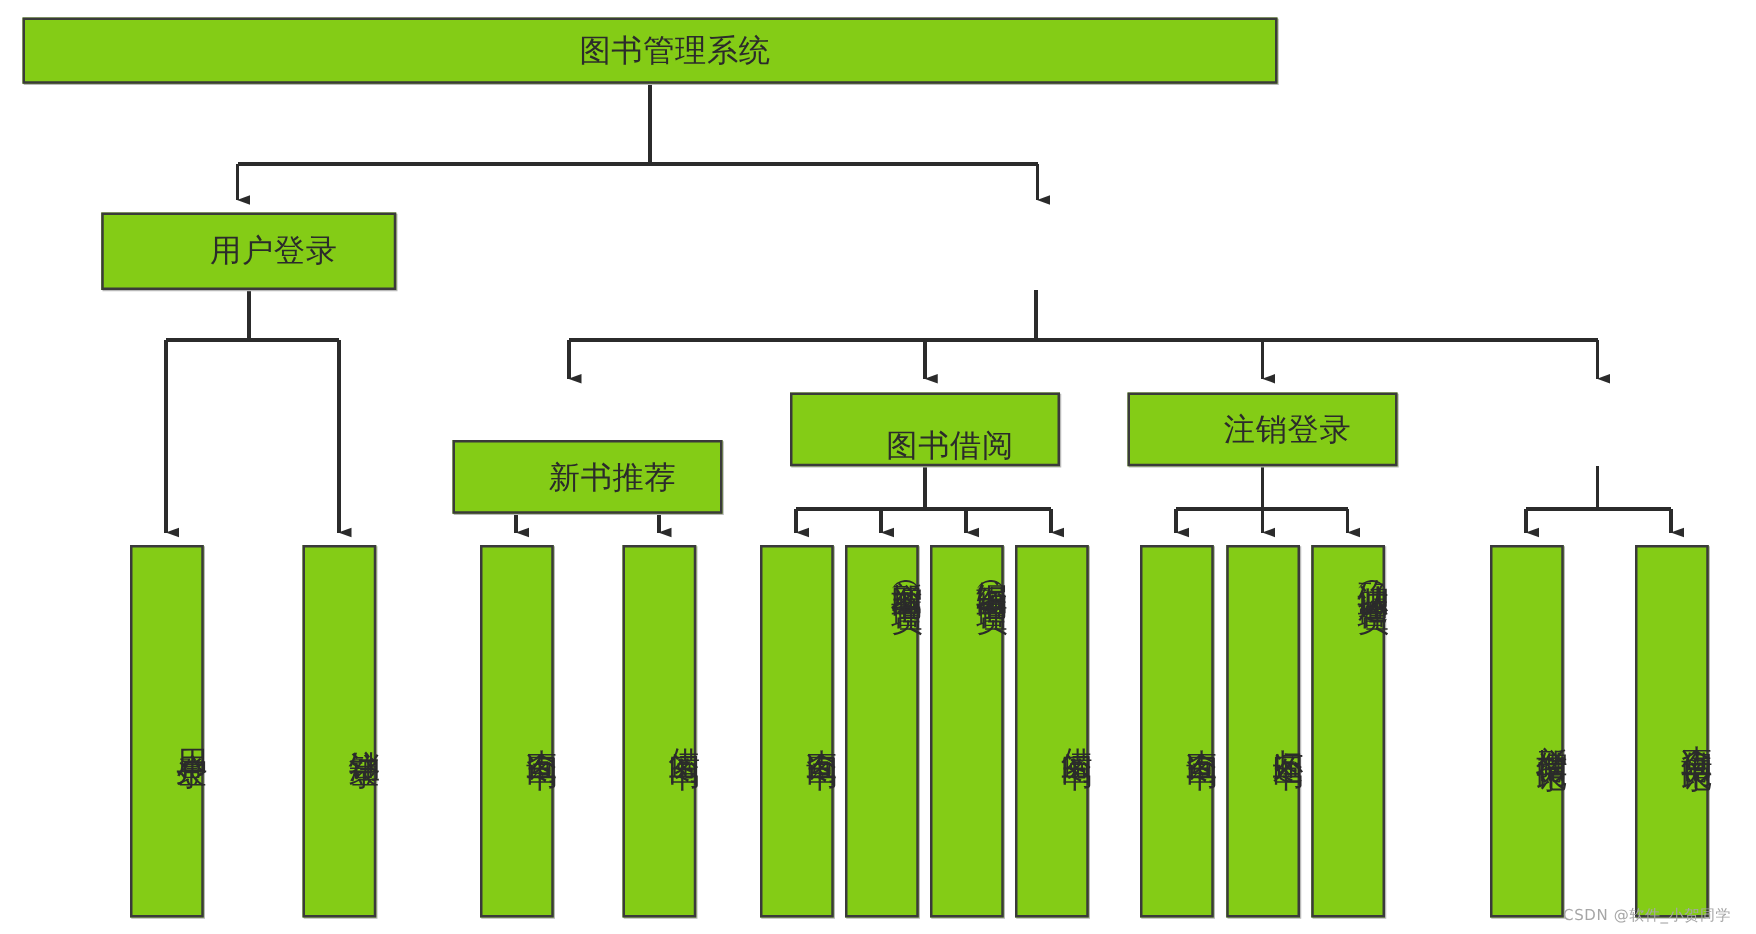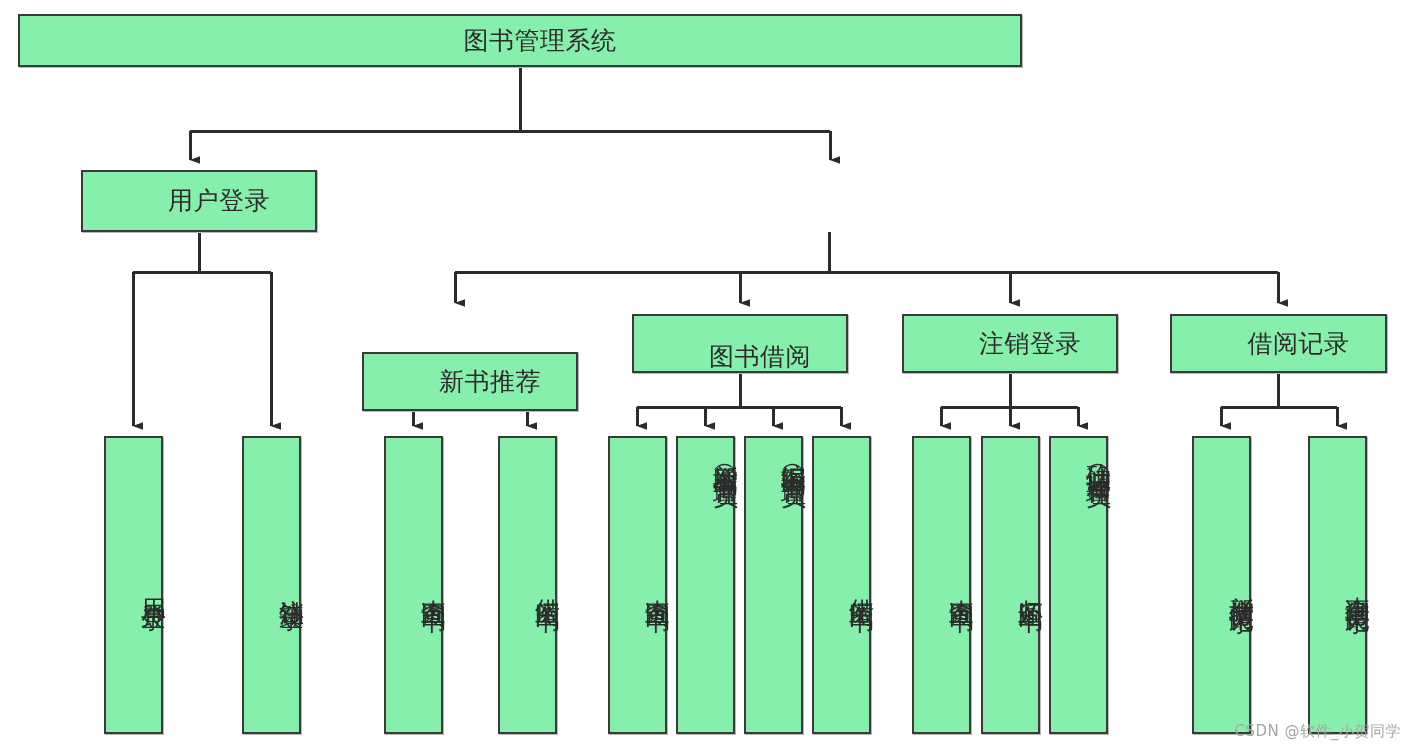--- a/index.html
+++ b/index.html
@@ -21,21 +21,21 @@
   #edge-layer {
     position: absolute;
     left: 0;
     top: 0;
     width: 1405px;
     height: 747px;
   }
   .node {
     position: absolute;
     box-sizing: border-box;
-    background: #86efac;
+    background: #84cc16;
     border: 2px solid #3a3a3a;
     box-shadow: 1px 1px 0 #b9b9b9;
     display: flex;
     align-items: center;
     justify-content: center;
     z-index: 3;
     padding-left: 40px;
   }
   .node-label {
     color: #2b2b2b;
@@ -63,23 +63,23 @@
     letter-spacing: 3px;
     line-height: 1;
     display: block;
   }
   .node.vertical.center-text {
     align-items: center;
     padding-top: 0;
   }
   #watermark {
     position: absolute;
-    right: 4px;
+    right: 20px;
     bottom: 6px;
-    font-size: 15px;
+    font-size: 12px;
     color: #a6a6a6;
     letter-spacing: 0.5px;
     z-index: 5;
     white-space: pre;
     font-family: "DejaVu Sans", "Liberation Sans", sans-serif;
     margin-top: 24px;
   }
 </style>
 </head>
 <body>
@@ -151,23 +151,20 @@
   </div>
 
   <div class="node horizontal" style="left:632px; top:314px; width:216px; height:59px;align-items:flex-end;">
     <span class="node-label">图书借阅</span>
   </div>
 
   <div class="node horizontal" style="left:902px; top:314px; width:216px; height:59px;">
     <span class="node-label">注销登录</span>
   </div>
 
-  <div class="node horizontal" style="left:1170px; top:314px; width:217px; height:59px;">
-    <span class="node-label">借阅记录</span>
-  </div>
 
   <div class="node vertical center-text" style="left:104px; top:436px; width:59px; height:298px;">
     <span class="node-label">用户登录</span>
   </div>
 
   <div class="node vertical center-text" style="left:242px; top:436px; width:59px; height:298px;">
     <span class="node-label">注销登录</span>
   </div>
 
   <div class="node vertical center-text" style="left:384px; top:436px; width:59px; height:298px;">

